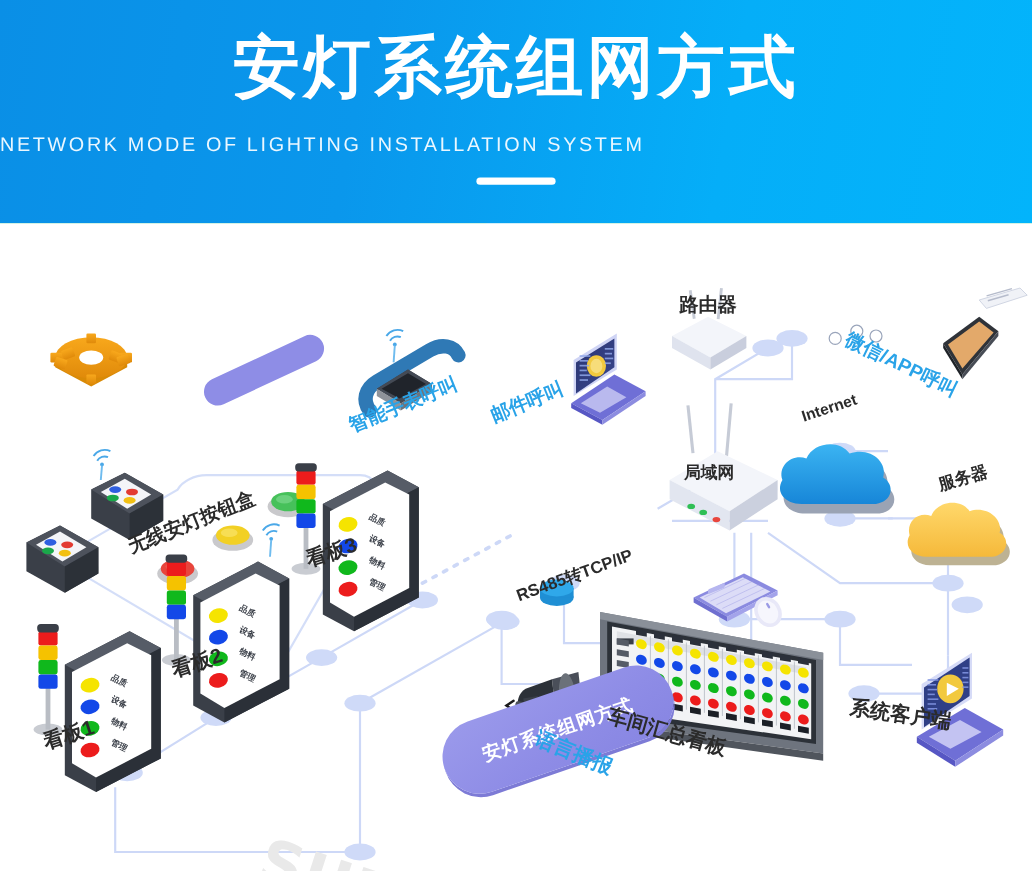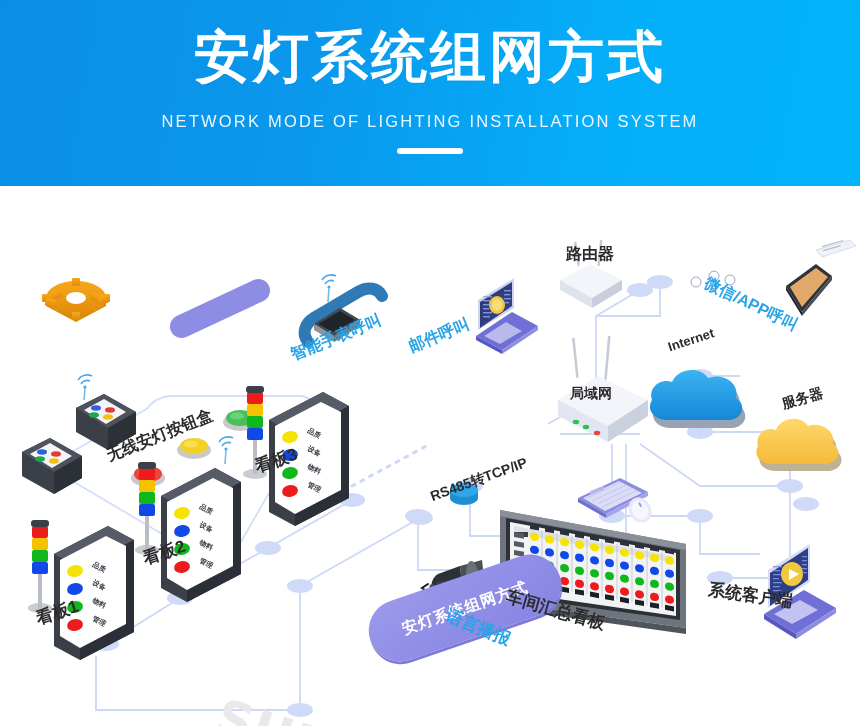--- a/index.html
+++ b/index.html
@@ -19,21 +19,21 @@
     overflow:visible;
   }
   .hdr-title{
     position:absolute;left:0;top:28px;width:860px;text-align:center;
     color:#fff;font-size:56px;font-weight:bold;letter-spacing:3px;
     font-family:"DejaVu Sans","Liberation Sans",sans-serif;
     line-height:1.05;
     text-shadow:0 1px 0 rgba(0,0,0,.04);
   }
   .hdr-sub{
-    position:absolute;left:0;top:112px;width:860px;text-align:center;
+    position:absolute;left:0;top:112px;width:860px;
     color:#eaf7ff;font-size:16.5px;letter-spacing:2.2px;font-weight:400;
   }
   .hdr-rule{
     position:absolute;left:50%;top:148px;margin-left:-33px;
     width:66px;height:6px;border-radius:3px;background:#fff;
   }
   .hdr-arrow{
     position:absolute;left:405px;top:186px;width:0;height:0;
     border-left:28px solid transparent;border-right:28px solid transparent;
     border-top:25px solid #0fa2f1;

